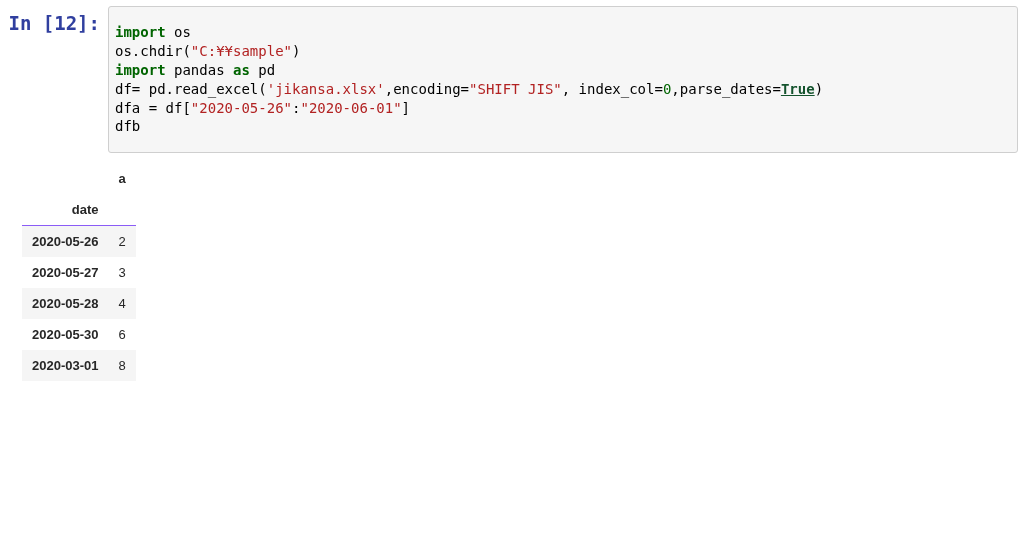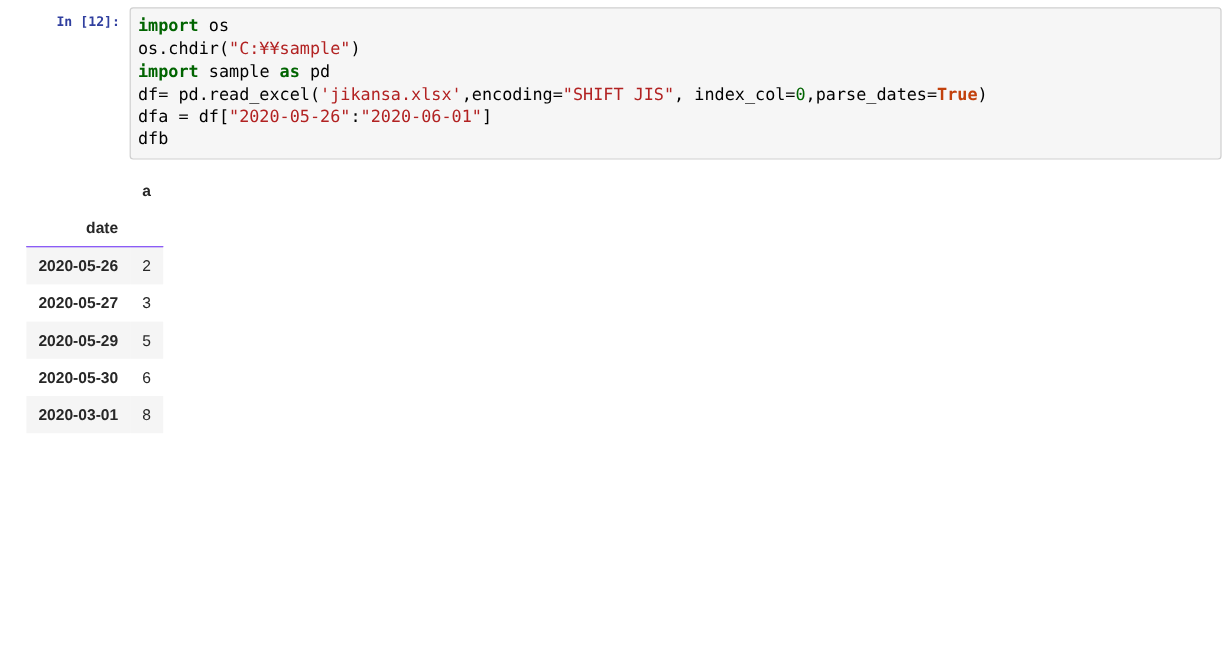--- a/index.html
+++ b/index.html
@@ -15,44 +15,44 @@
   .cell {
     display: flex;
     align-items: flex-start;
   }
   .prompt {
     width: 94px;
     min-width: 94px;
     text-align: right;
     padding: 6px 8px 6px 0;
     font-family: Menlo, Monaco, Consolas, monospace;
-    font-size: 11px;
+    font-size: 19px;
     line-height: 1.25;
     white-space: nowrap;
   }
   .prompt-in  { color: #303F9F; font-weight: bold; }
   .prompt-out { color: #D84315; }
   .code-block {
     flex: 1 1 auto;
     background: #f6f6f6;
     border: 1px solid #cfcfcf;
     border-radius: 3px;
-    padding: 6px 6px;
+    padding: 16px 6px;
   }
   pre.code {
     margin: 0;
     font-family: Menlo, Monaco, Consolas, monospace;
     font-size: 14px;
     line-height: 1.35;
     white-space: pre;
   }
   .kw   { color: #006400; font-weight: bold; }
   .str  { color: #b22222; }
   .num  { color: #006400; }
-  .bool { color: #c2410c; font-weight: bold; }
+  .bool { color: #14532d; font-weight: bold; text-decoration: underline; }
   .ident{ color: #000; }
 
   .df-wrap { padding: 10px 0 0 16px; }
   table.df {
     border-collapse: collapse;
     font-family: "Helvetica Neue", Helvetica, Arial, sans-serif;
     font-size: 13px;
     line-height: 1;
     color: #272727;
   }
@@ -66,21 +66,21 @@
   table.df tbody tr:nth-child(odd) { background: #f5f5f5; }
 </style>
 </head>
 <body>
 
 <div class="cell">
   <div class="prompt prompt-in">In [12]:</div>
   <div class="code-block">
     <pre class="code"><span class="kw">import</span><span class="ident"> os</span></pre>
     <pre class="code"><span class="ident">os.chdir(</span><span class="str">"C:¥¥sample"</span><span class="ident">)</span></pre>
-    <pre class="code"><span class="kw">import</span><span class="ident"> sample </span><span class="kw">as</span><span class="ident"> pd</span></pre>
+    <pre class="code"><span class="kw">import</span><span class="ident"> pandas </span><span class="kw">as</span><span class="ident"> pd</span></pre>
     <pre class="code"><span class="ident">df= pd.read_excel(</span><span class="str">'jikansa.xlsx'</span><span class="ident">,encoding=</span><span class="str">"SHIFT JIS"</span><span class="ident">, index_col=</span><span class="num">0</span><span class="ident">,parse_dates=</span><span class="bool">True</span><span class="ident">)</span></pre>
     <pre class="code"><span class="ident">dfa = df[</span><span class="str">"2020-05-26"</span><span class="ident">:</span><span class="str">"2020-06-01"</span><span class="ident">]</span></pre>
     <pre class="code"><span class="ident">dfb</span></pre>
   </div>
 </div>
 
 <div class="cell">
   <div class="df-wrap">
     <table class="df">
       <thead>
@@ -96,22 +96,22 @@
       <tbody>
         <tr>
           <th>2020-05-26</th>
           <td>2</td>
         </tr>
         <tr>
           <th>2020-05-27</th>
           <td>3</td>
         </tr>
         <tr>
-          <th>2020-05-29</th>
-          <td>5</td>
+          <th>2020-05-28</th>
+          <td>4</td>
         </tr>
         <tr>
           <th>2020-05-30</th>
           <td>6</td>
         </tr>
         <tr>
           <th>2020-03-01</th>
           <td>8</td>
         </tr>
       </tbody>

